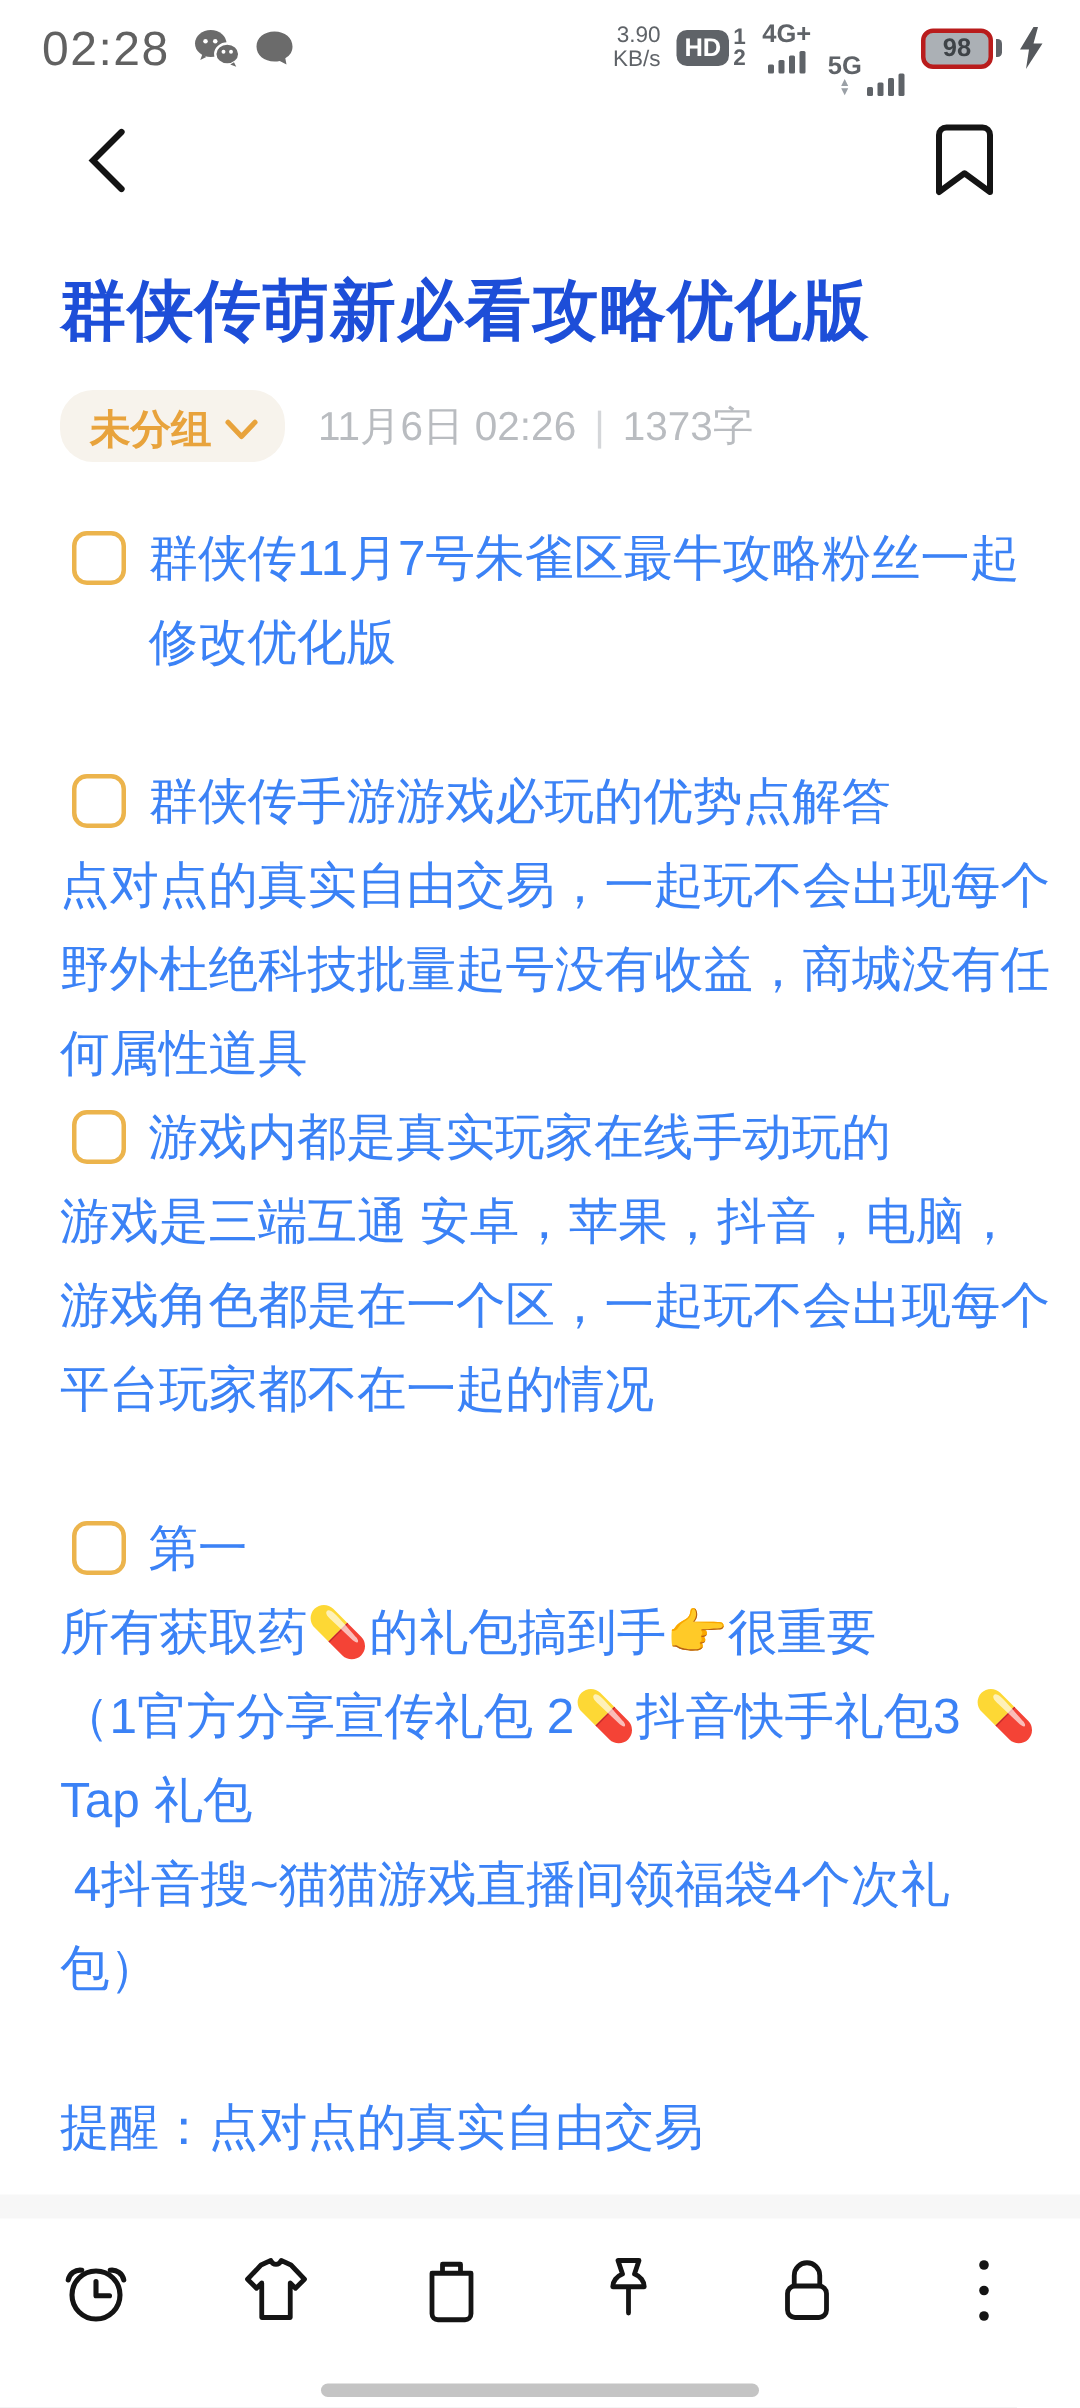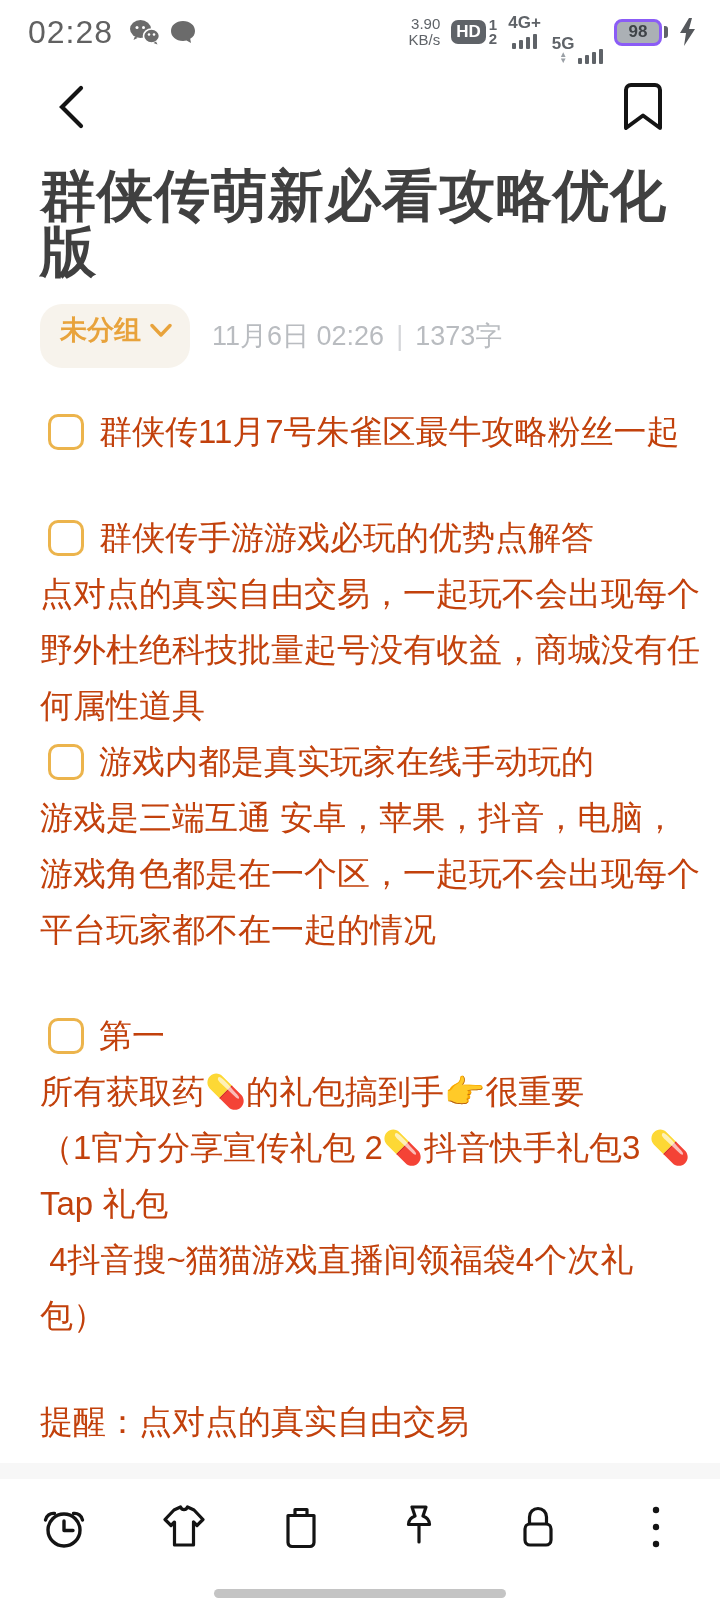--- a/index.html
+++ b/index.html
@@ -28,45 +28,45 @@
     line-height:14px; color:#5f6368; }
   .net-group { display:flex; flex-direction:column; align-items:center; }
   .net-label { font-size:17px; font-weight:bold; color:#5f6368; line-height:16px; }
   .bars { display:flex; align-items:flex-end; gap:2.5px; height:16px; margin-top:2px; }
   .bars i { display:block; width:4.5px; background:#5f6368; border-radius:1px; }
   .net5g { display:flex; align-items:flex-end; gap:3px;margin-top:35px; }
   .g5col { display:flex; flex-direction:column; align-items:center; }
   .updown { display:flex; flex-direction:column; line-height:6px; font-size:8px; color:#9aa0a6; }
   .battery { display:flex; align-items:center; }
   .bat-body {
-    width:48px; height:27px; border:3px solid #8b5cf6; border-radius:8px;
+    width:48px; height:27px; border:3px solid #b91c1c; border-radius:8px;
     background:#abb0b5; display:flex; align-items:center; justify-content:center;
   }
   .bat-body span { font-size:17px; font-weight:bold; color:#3e4347; }
   .bat-nub { width:4px; height:12px; background:#5f6368; border-radius:0 3px 3px 0; margin-left:2px; }
   
   .navbar {
     height:66px; margin-top:16px; padding:0 56px;
     display:flex; align-items:center; justify-content:space-between;
   }
   .nav-btn { display:flex; align-items:center; justify-content:center; }
   
   .content { padding:0 40px; }
   .note-title {
-    margin-top:28px; font-size:56px; line-height:56px; font-weight:bold;
-    color:#404040; letter-spacing:1px;
+    margin-top:40px; font-size:44px; line-height:56px; font-weight:bold;
+    color:#1d4ed8; letter-spacing:1px;
   }
   .meta-row { margin-top:24px; display:flex; align-items:center; }
   .tag-pill {
     display:inline-flex; align-items:center; gap:9px;
-    background:#f7f3ec; border-radius:22px; padding:8px 18px 20px 20px;
+    background:#f7f3ec; border-radius:22px; padding:8px 18px 4px 20px;
   }
   .tag-pill span { font-size:27px; font-weight:bold; color:#e8a33c; }
   .meta-text { margin-left:22px; font-size:27px; color:#b9bcc0; display:flex; align-items:center; gap:12px; }
-  .note-body { margin-top:36px; font-size:33px; line-height:56px; color:#c2410c; }
+  .note-body { margin-top:36px; font-size:33px; line-height:56px; color:#3b82f6; }
   .line { white-space:pre; }
   .check-row { display:flex; align-items:flex-start; }
   .checkbox {
     flex:0 0 auto; width:36px; height:36px; margin:10px 15px 0 8px;
     border:3px solid #ecb44c; border-radius:10px; background:#fff;
   }
   .spacer { height:50px; }
   
   .toolbar {
     position:absolute; left:0; right:0; bottom:0; height:142px; background:#ffffff;
@@ -188,20 +188,21 @@
         <span>1373字</span>
       </div>
     </div>
 
     <div class="note-body">
 
       <div class="check-row">
         <span class="checkbox"></span>
         <div>
           <div class="line">群侠传11月7号朱雀区最牛攻略粉丝一起</div>
+          <div class="line">修改优化版</div>
         </div>
       </div>
 
       <div class="spacer"></div>
 
       <div class="check-row">
         <span class="checkbox"></span>
         <div class="line">群侠传手游游戏必玩的优势点解答</div>
       </div>
 

